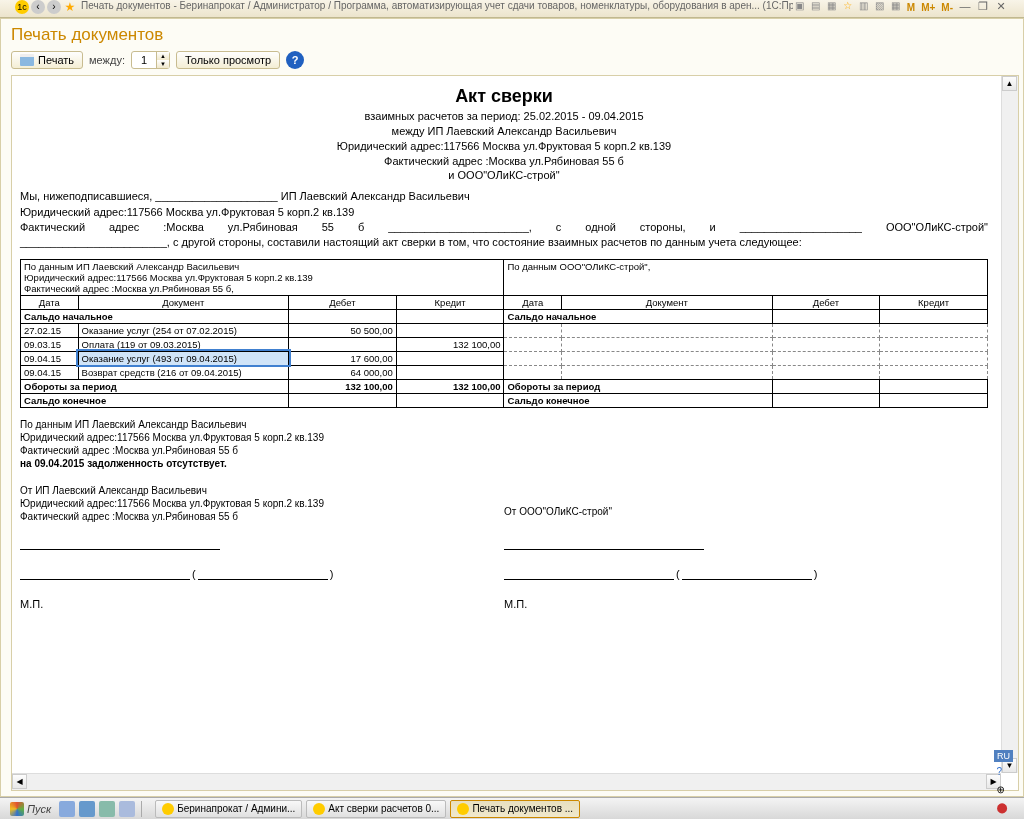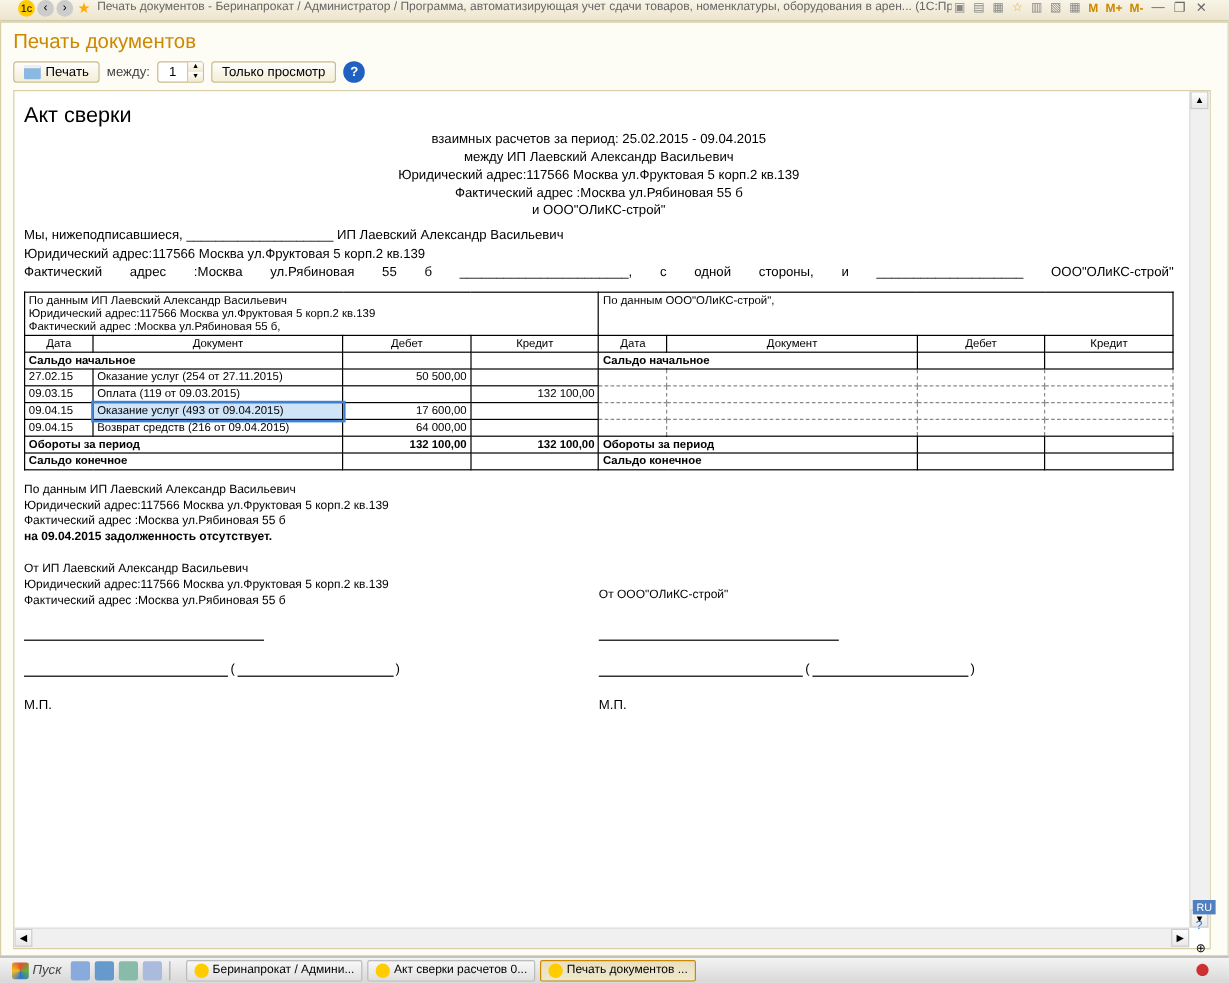--- a/index.html
+++ b/index.html
@@ -8,40 +8,40 @@
 .titlebar { height: 18px; background: linear-gradient(#f8f4e8, #ece4cc); display: flex; align-items: flex-start; padding: 0 15px; border-bottom: 1px solid #c0b890; }
 .titlebar-icon { width: 14px; height: 14px; background: #ffcc00; border-radius: 50%; margin-right: 2px; font-size: 9px; text-align: center; line-height: 14px; }
 .titlebar-nav { width: 14px; height: 14px; background: #ccc; border-radius: 50%; margin-right: 2px; font-size: 10px; text-align: center; line-height: 14px; }
 .titlebar-star { width: 14px; height: 14px; color: #ffaa00; margin-right: 4px; font-size: 12px; text-align: center; }
 .titlebar-text { flex: 1; color: #666; font-size: 10px; white-space: nowrap; overflow: hidden; }
 .titlebar-right { display: flex; align-items: center; gap: 2px; }
 .titlebar-btn { width: 14px; height: 14px; font-size: 10px; text-align: center; color: #888; }
 .titlebar-m { color: #cc8800; font-weight: bold; font-size: 10px; padding: 0 2px; }
 .win-btn { width: 16px; height: 14px; text-align: center; font-size: 11px; color: #666; }
 
-.app-body { background: #fdfcf5; height: 779px; padding: 6px 14px 0 10px; border: 1px solid #d8cfa8; }
+.app-body { background: #fdfcf5; height: 779px; padding: 6px 4px 0 10px; border: 1px solid #d8cfa8; }
 .app-title { color: #cc8800; font-size: 17px; font-weight: normal; margin-bottom: 6px; }
 
 .toolbar { display: flex; align-items: center; gap: 6px; margin-bottom: 6px; }
 .tb-btn { background: linear-gradient(#fefefe, #f4eed4); border: 1px solid #c8bc90; border-radius: 3px; padding: 2px 8px; font-size: 11px; display: flex; align-items: center; gap: 4px; cursor: pointer; }
 .print-icon { width: 14px; height: 12px; background: #8ab8e0; border-top: 3px solid #eee; border-radius: 1px; }
 .copies-label { font-size: 11px; color: #444; }
 .spinner { display: flex; align-items: center; border: 1px solid #c8bc90; background: #fff; border-radius: 3px; }
 .spinner-val { width: 24px; text-align: center; font-size: 11px; padding: 2px 0; }
 .spinner-btns { display: flex; flex-direction: column; border-left: 1px solid #c8bc90; }
 .spinner-btn { width: 12px; height: 8px; font-size: 6px; text-align: center; line-height: 8px; background: linear-gradient(#fefefe, #f0e8cc); cursor: pointer; }
 .help-icon { width: 18px; height: 18px; background: #2060c0; border-radius: 50%; color: #fff; text-align: center; line-height: 18px; font-size: 11px; font-weight: bold; cursor: pointer; }
 
 .doc-area { border: 1px solid #d8cfa8; background: #fff; height: 716px; position: relative; overflow: hidden; }
 .doc-scroll { position: absolute; right: 0; top: 0; bottom: 17px; width: 17px; background: #f0f0f0; border-left: 1px solid #ddd; }
 .doc-scroll-h { position: absolute; left: 0; right: 17px; bottom: 0; height: 17px; background: #f0f0f0; border-top: 1px solid #ddd; }
 .scroll-btn { width: 15px; height: 15px; background: linear-gradient(#fdfdfd, #e8e8e8); border: 1px solid #ccc; font-size: 8px; text-align: center; line-height: 13px; position: absolute; }
 .doc-content { padding: 10px 30px 0 8px; height: 100%; overflow: hidden; }
 
-.doc-title { text-align: left; font-size: 18px; font-weight: normal; margin-bottom: 2px; }
+.doc-title { text-align: center; font-size: 18px; font-weight: bold; margin-bottom: 2px; }
 .doc-header-lines { text-align: center; font-size: 11px; line-height: 1.35; margin-bottom: 6px; }
 
 .intro { text-align: justify; font-size: 11px; line-height: 1.4; margin-bottom: 8px; }
 .intro-line { display: block; }
 
 .recon-table { width: 100%; border-collapse: collapse; font-size: 9.5px; margin-bottom: 10px; }
 .recon-table td, .recon-table th { border: 1px solid #000; padding: 1px 3px; vertical-align: top; }
 .recon-table th { font-weight: normal; text-align: center; }
 .header-cell { font-size: 9.5px; }
 .num-cell { text-align: right; }
@@ -130,20 +130,21 @@
         <div>между ИП Лаевский Александр Васильевич</div>
         <div>Юридический адрес:117566 Москва ул.Фруктовая 5 корп.2 кв.139</div>
         <div>Фактический адрес :Москва ул.Рябиновая 55 б</div>
         <div>и ООО"ОЛиКС-строй"</div>
       </div>
 
       <div class="intro">
         <span class="intro-line">Мы, нижеподписавшиеся, ____________________ ИП Лаевский Александр Васильевич</span>
         <span class="intro-line">Юридический адрес:117566 Москва ул.Фруктовая 5 корп.2 кв.139</span>
         <span class="intro-line" style="text-align-last:justify">Фактический   адрес  :Москва   ул.Рябиновая   55   б   _______________________,   с   одной   стороны,   и   ____________________   ООО"ОЛиКС-строй"</span>
+        <span class="intro-line">________________________, с другой стороны, составили настоящий акт сверки в том, что состояние взаимных расчетов по данным учета следующее:</span>
       </div>
 
       <table class="recon-table">
         <tbody>
             <tr>
           <td colspan="4" class="header-cell" style="white-space:pre-line">По данным ИП Лаевский Александр Васильевич
 Юридический адрес:117566 Москва ул.Фруктовая 5 корп.2 кв.139
 Фактический адрес :Москва ул.Рябиновая 55 б,</td>
           <td colspan="4" class="header-cell">По данным ООО"ОЛиКС-строй",</td>
         </tr>
@@ -160,21 +161,21 @@
         <tr class="bold-row">
           <td colspan="2">Сальдо начальное</td>
               <td></td>
               <td></td>
           <td colspan="2">Сальдо начальное</td>
               <td></td>
               <td></td>
         </tr>
         <tr>
           <td>27.02.15</td>
-          <td>Оказание услуг (254 от 27.11.2015)</td>
+          <td>Оказание услуг (254 от 07.02.2015)</td>
           <td class="num-cell">50 500,00</td>
           <td class="num-cell"></td>
           <td class="dotted-cell"></td>
               <td class="dotted-cell"></td>
               <td class="dotted-cell"></td>
               <td class="dotted-cell"></td>
         </tr>
         <tr>
           <td>09.03.15</td>
           <td>Оплата (119 от 09.03.2015)</td>

